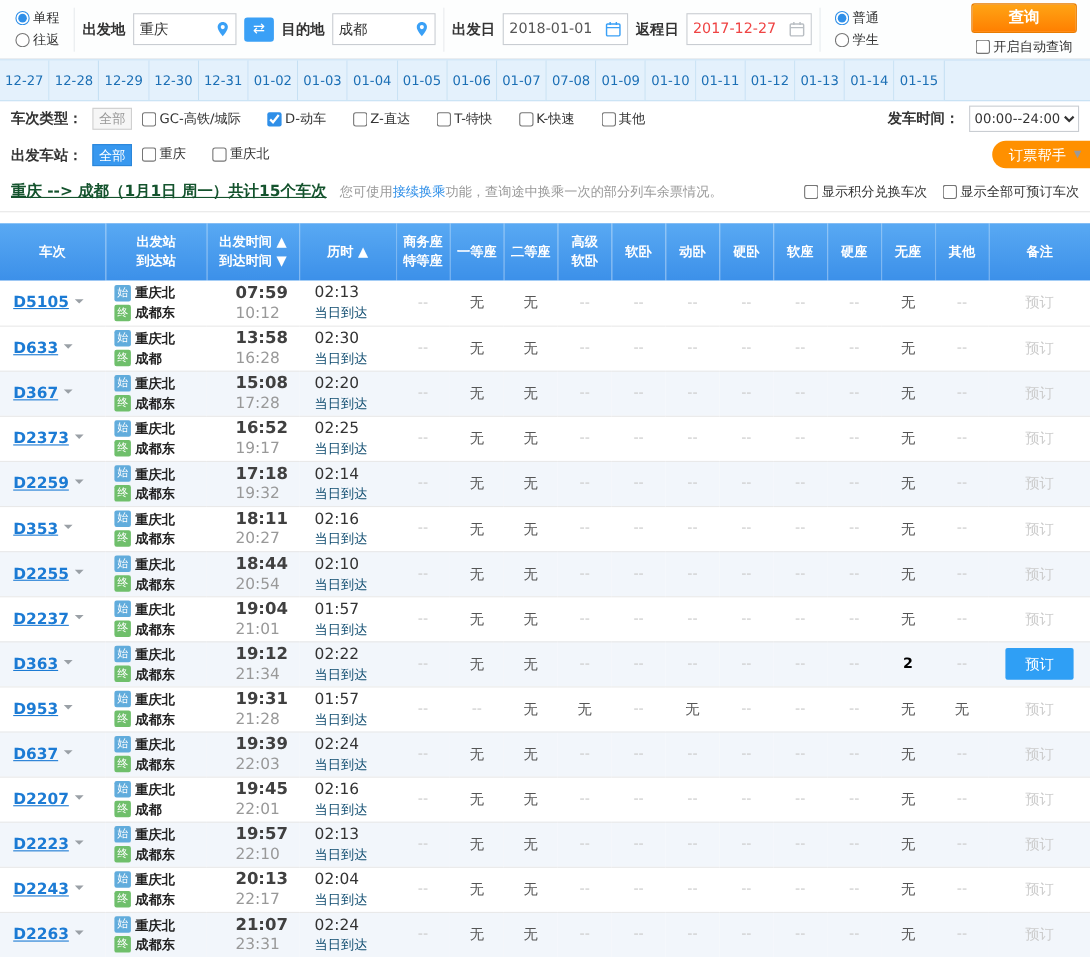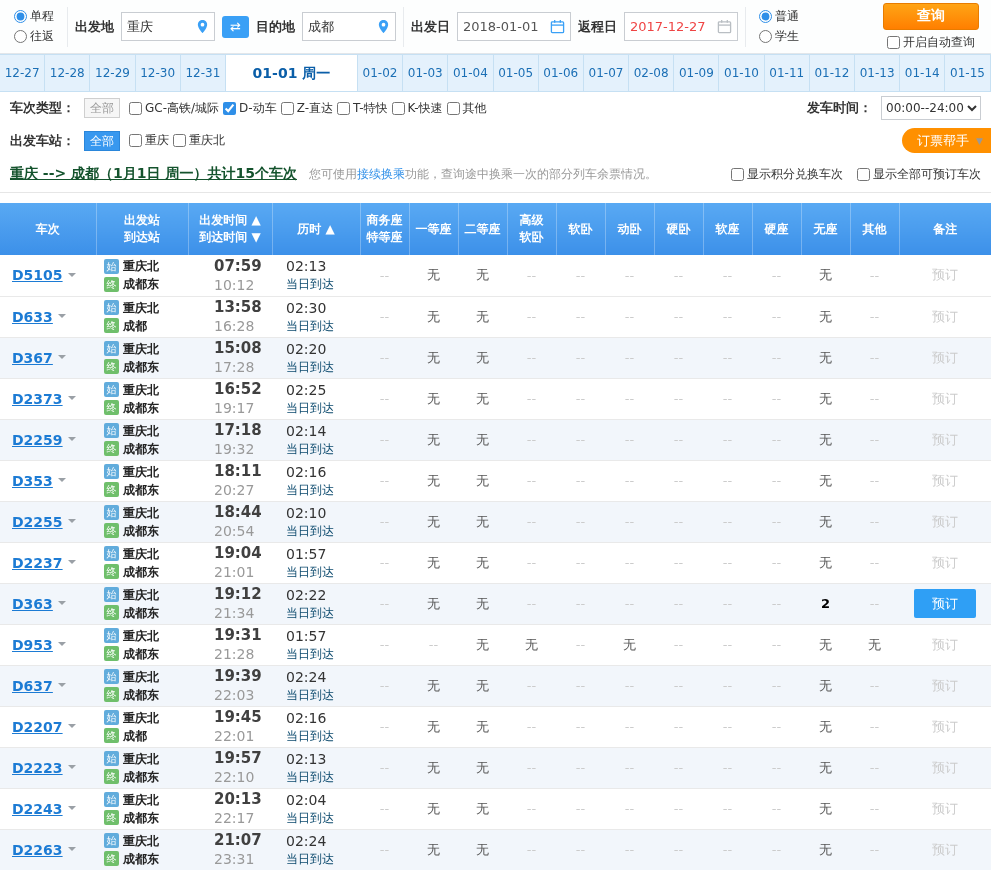--- a/index.html
+++ b/index.html
@@ -25,21 +25,21 @@
   
   .date-tabs{display:flex;border-top:1px solid #c6e0f3;border-bottom:1px solid #c6e0f3;background:#e4f1fc;}
   .dtab{flex:0 0 45.2px;height:36px;line-height:36px;text-align:center;font-size:12px;color:#1b6fb5;background:#e4f1fc;border-right:1px solid #c6e0f3;cursor:pointer;overflow:hidden;white-space:nowrap;}
   .dtab.sel{flex:0 0 132px;background:#fff;color:#0a5ea8;font-weight:bold;font-size:14px;}
 
   
   .filter-row{display:flex;align-items:center;padding:4px 10px;font-size:12px;gap:9px;min-height:28px;}
   .flt-label{font-weight:bold;font-size:13px;white-space:nowrap;text-align:center;}
   .all-box{display:inline-block;min-width:36px;height:20px;line-height:18px;text-align:center;border:1px solid #cfcfcf;background:#f6f6f6;color:#999;font-size:12px;cursor:pointer;}
   .all-box.active{background:#3898ef;border-color:#2a86da;color:#fff;}
-  .opts{display:flex;align-items:flex-start;gap:4px;}
+  .opts{display:flex;align-items:flex-start;gap:24px;}
   .spacer{flex:1;}
   select{height:24px;border:1px solid #c9cdd2;font-size:12px;color:#333;background:#fff;}
   .helper-btn{display:flex;align-items:center;gap:7px;height:25px;border:none;border-radius:13px 0 0 13px;background:#ff9000;color:#fff;font-size:13px;padding:0 8px 0 15px;cursor:pointer;margin-right:-10px;}
   .helper-btn .arr{font-size:9px;}
 
   
   .summary{display:flex;align-items:center;gap:12px;padding:8px 10px 9px;border-bottom:1px solid #e6e6e6;font-size:12px;}
   .route{font-size:14px;font-weight:bold;color:#14532d;white-space:nowrap;text-decoration:underline;}
   .tip{color:#999;white-space:nowrap;}
   .tip .lnk{color:#2f8fe8;cursor:pointer;}
@@ -145,28 +145,27 @@
       </label>
     </div>
   </div>
 
   <div class="date-tabs">
       <div class="dtab">12-27</div>
       <div class="dtab">12-28</div>
       <div class="dtab">12-29</div>
       <div class="dtab">12-30</div>
       <div class="dtab">12-31</div>
-      <div class="dtab sel">01-01 周一</div>
       <div class="dtab">01-02</div>
       <div class="dtab">01-03</div>
       <div class="dtab">01-04</div>
       <div class="dtab">01-05</div>
       <div class="dtab">01-06</div>
       <div class="dtab">01-07</div>
-      <div class="dtab">02-08</div>
+      <div class="dtab">07-08</div>
       <div class="dtab">01-09</div>
       <div class="dtab">01-10</div>
       <div class="dtab">01-11</div>
       <div class="dtab">01-12</div>
       <div class="dtab">01-13</div>
       <div class="dtab">01-14</div>
       <div class="dtab">01-15</div>
     </div>
 
   <div class="filter-row">

